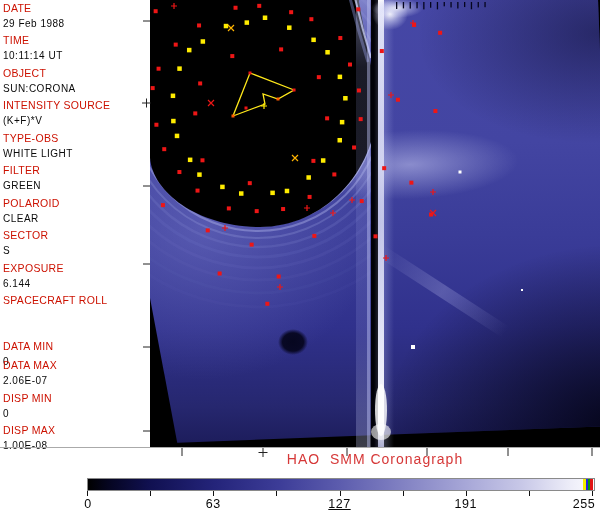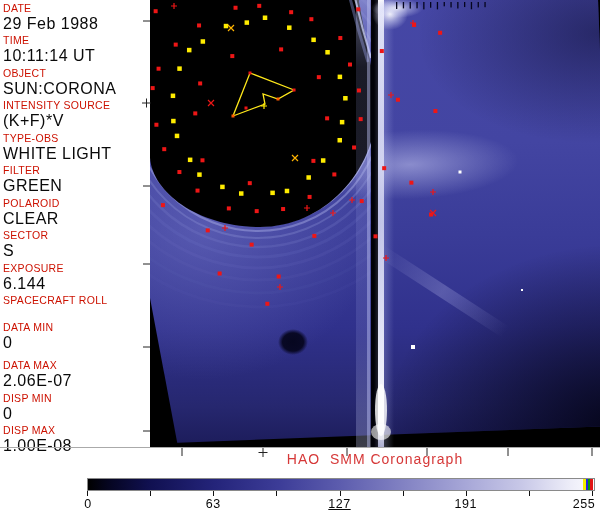--- a/index.html
+++ b/index.html
@@ -2,21 +2,21 @@
 <html><head>
 <meta charset="utf-8">
 <style>
   html,body{margin:0;padding:0;background:#ffffff;}
   #app{position:relative;width:600px;height:512px;background:#fff;overflow:hidden;
        font-family:"Liberation Sans",sans-serif;}
   
   #sidebar{position:absolute;left:0;top:0;width:128px;height:447px;background:#fff;}
   .field{position:absolute;left:3px;width:146px;}
   .field .flabel{color:#cc1100;font-size:10.5px;line-height:13px;letter-spacing:.3px;white-space:nowrap;}
-  .field .fvalue{color:#0a0a0a;font-size:16px;line-height:17px;letter-spacing:.5px;white-space:nowrap;}
+  .field .fvalue{color:#0a0a0a;font-size:10px;line-height:17px;letter-spacing:.5px;white-space:nowrap;}
   
   #image-area{position:absolute;left:150px;top:0;width:450px;height:447px;background:#000;overflow:hidden;}
   #photo{position:absolute;left:-6px;top:-12px;width:462px;height:447px;
      transform:rotate(-2.2deg);
      background:
        radial-gradient(ellipse 150px 48px at 268px 178px, rgba(198,200,242,.55), rgba(198,200,242,0) 72%),
        radial-gradient(ellipse 230px 200px at 60px 235px, rgba(116,118,200,.5), rgba(116,118,200,0) 75%),
        radial-gradient(ellipse 330px 260px at 100% 100%, rgba(2,2,18,.88), rgba(2,2,18,0) 70%),
        radial-gradient(ellipse 280px 170px at 100% 12%, rgba(4,4,30,.45), rgba(4,4,30,0) 65%),
        linear-gradient(182deg,#4647a6 0%,#4345a2 35%,#3a3c98 55%,#30318c 75%,#26276f 92%,#1d1d5c 100%);}
@@ -73,21 +73,21 @@
         <div class="flabel">SECTOR</div>
         <div class="fvalue">S</div>
       </div>
       <div class="field" style="top: 261.68px;">
         <div class="flabel">EXPOSURE</div>
         <div class="fvalue">6.144</div>
       </div>
       <div class="field" style="top: 294.14px;">
         <div class="flabel">SPACECRAFT ROLL</div>
       </div>
-      <div class="field" style="top: 321px;">
+      <div class="field" style="top: 340px;">
         <div class="flabel">DATA MIN</div>
         <div class="fvalue">0</div>
       </div>
       <div class="field" style="top: 359.06px;">
         <div class="flabel">DATA MAX</div>
         <div class="fvalue">2.06E-07</div>
       </div>
       <div class="field" style="top: 391.52px;">
         <div class="flabel">DISP MIN</div>
         <div class="fvalue">0</div>

